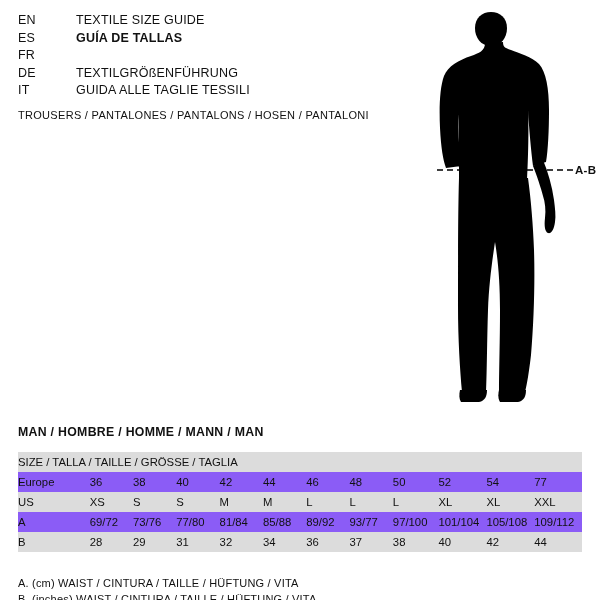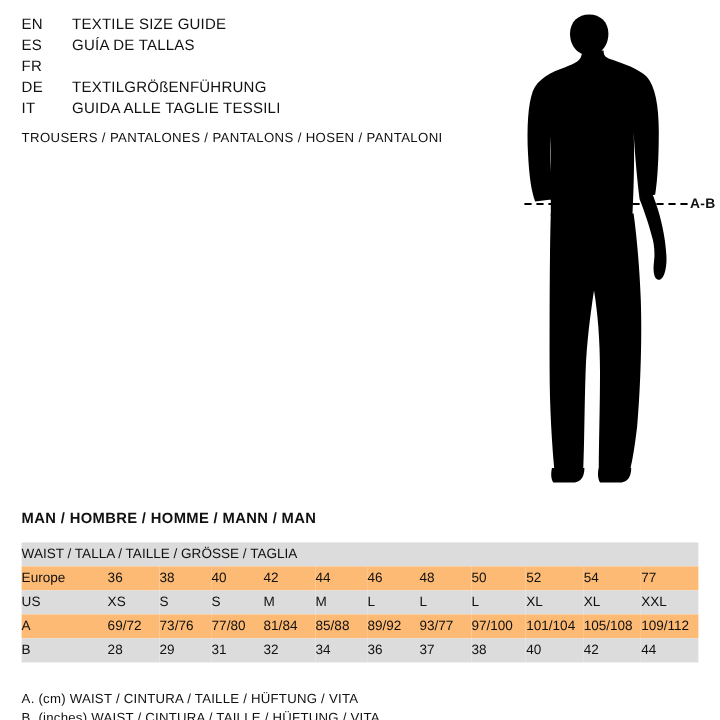--- a/index.html
+++ b/index.html
@@ -21,33 +21,34 @@
     position: absolute;
     top: 14px;
     left: 18px;
     width: 400px;
   }
   .lang-row {
     display: flex;
     align-items: baseline;
     line-height: 1.0;
     margin-bottom: 5px;
+    gap: 16px;
   }
   .lang-code {
     width: 42px;
     flex: 0 0 42px;
     font-size: 12.5px;
     letter-spacing: 0.2px;
   }
   .lang-text {
     font-size: 12.5px;
     letter-spacing: 0.2px;
   }
   .lang-text.bold {
-    font-weight: normal;
+    font-weight: bold;
   }
   .garment-title {
     margin-top: 12px;
     font-size: 11px;
     font-weight: normal;
     letter-spacing: 0.3px;
   }
 
   
   .figure-wrap {
@@ -90,21 +91,21 @@
   }
   table.sizes td {
     padding: 4px 0 4px 0;
     vertical-align: middle;
     white-space: nowrap;
   }
   table.sizes tr.shaded {
     background: #dcdcdc;
   }
   table.sizes tr.plain {
-    background: #fdba74;
+    background: #8b5cf6;
   }
   td.label-cell {
     width: 92px;
     padding-left: 3px;
   }
   td.val {
     width: 52px;
     text-align: left;
   }
   tr.head td {
@@ -206,21 +207,21 @@
     <line x1="22" y1="160" x2="158" y2="160" stroke="#000000" stroke-width="1.6" stroke-dasharray="6,4"></line>
   </svg>
   <div class="ab-label">A-B</div>
 </div>
 
 <div class="section-title">MAN / HOMBRE / HOMME / MANN / MAN</div>
 
 <table class="sizes">
   <tbody>
       <tr class="shaded head">
-    <td class="label-cell" colspan="12">WAIST / TALLA / TAILLE / GRÖSSE / TAGLIA</td>
+    <td class="label-cell" colspan="12">SIZE / TALLA / TAILLE / GRÖSSE / TAGLIA</td>
   </tr>
   <tr class="plain">
     <td class="label-cell">Europe</td>
     <td class="val">36</td>
     <td class="val">38</td>
     <td class="val">40</td>
     <td class="val">42</td>
     <td class="val">44</td>
     <td class="val">46</td>
     <td class="val">48</td>

